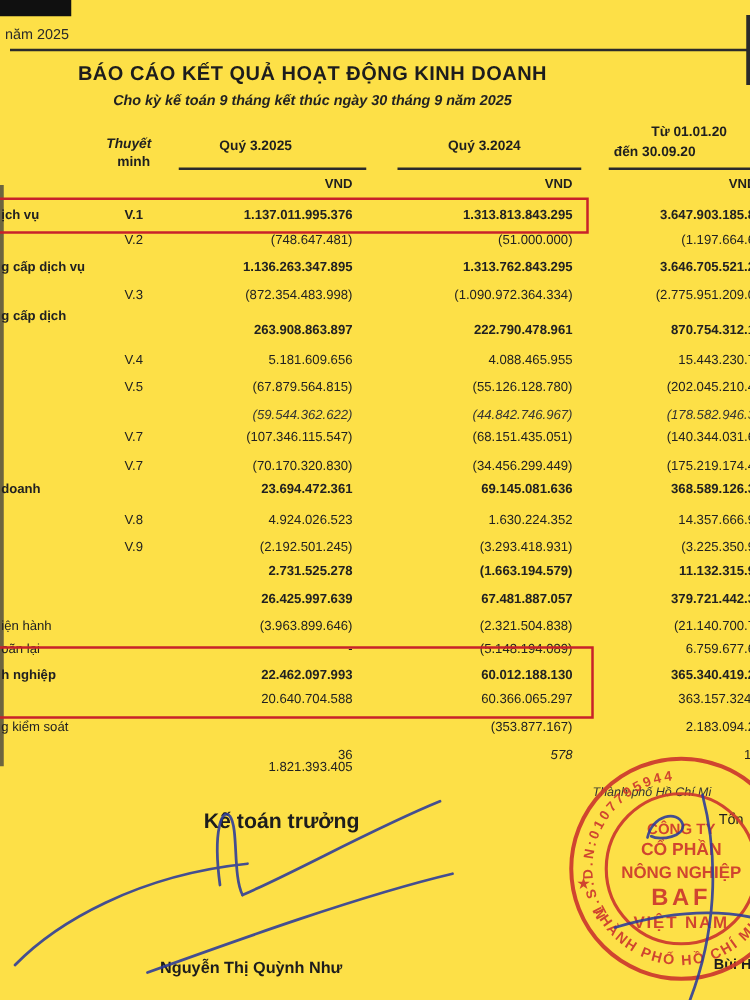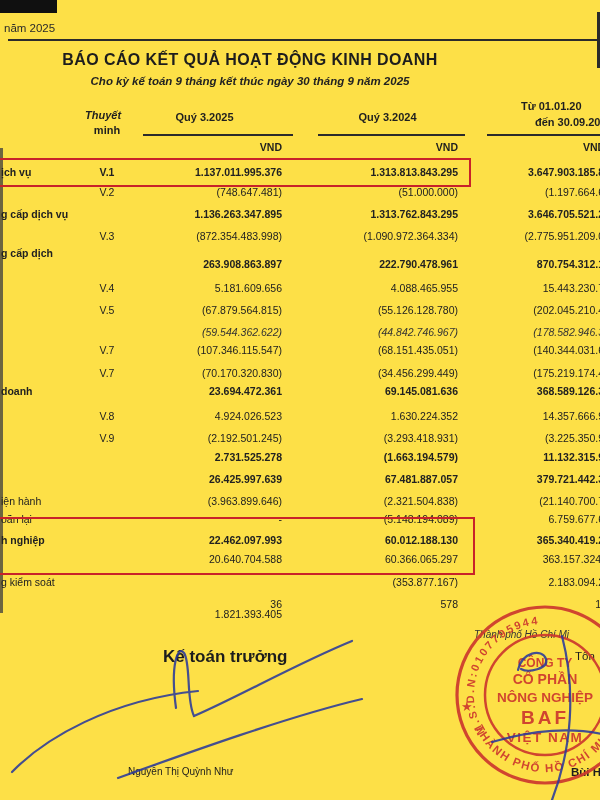--- a/index.html
+++ b/index.html
@@ -16,21 +16,21 @@
   #left-mark{left:0;top:148px;width:2.5px;height:465px;background:#3c3c3c;opacity:.75;}
   
   #title{left:0;top:51px;width:500px;text-align:center;font-size:16px;font-weight:700;letter-spacing:.4px;color:#1d1d1d;}
   #subtitle{left:0;top:75px;width:500px;text-align:center;font-size:11.5px;font-weight:700;font-style:italic;color:#222;}
   .colhead{font-size:11px;font-weight:700;color:#1f1f1f;}
   #h-note1{left:85px;top:109px;width:44px;text-align:left;font-style:italic;}
   #h-note2{left:85px;top:124px;width:44px;text-align:center;}
   #h-c1{left:116px;top:111px;width:177px;text-align:center;}
   #h-c2{left:310px;top:111px;width:155px;text-align:center;}
   #h-c3a{left:521px;top:100px;}
-  #h-c3b{left:491px;top:116px;margin-left:44px;}
+  #h-c3b{left:491px;top:116px;}
   .hr{position:absolute;top:134px;height:1.5px;background:#2b2b2b;}
   #hr1{left:143px;width:150px;}
   #hr2{left:318px;width:147px;}
   #hr3{left:487px;width:113px;}
   .vnd{font-size:10.5px;font-weight:700;top:141px;color:#1f1f1f;}
   #vnd1{left:116px;width:166px;text-align:right;}
   #vnd2{left:310px;width:148px;text-align:right;}
   #vnd3{left:583px;}
   
   .cell{position:absolute;height:13px;line-height:13px;font-size:10.5px;white-space:nowrap;color:#212121;}
@@ -40,21 +40,21 @@
   .c-v2{left:310px;width:148px;text-align:right;}
   .c-v3{left:470px;width:134px;text-align:right;}
   .bold{font-weight:700;}
   .italic{font-style:italic;color:#333;}
   
   .hl{position:absolute;border:2.5px solid #c8222a;background:transparent;}
   #hl1{left:-6px;top:158px;width:473px;height:25px;}
   #hl2{left:-6px;top:517px;width:477px;height:54px;}
   
   #acct-title{left:163px;top:647px;font-size:17px;font-weight:600;color:#1d1d1d;}
-  #acct-name{left:128px;top:766px;font-size:10px;font-weight:400;color:#1d1d1d;}
+  #acct-name{left:128px;top:766px;font-size:13px;font-weight:700;color:#1d1d1d;}
   #loc-line{left:474px;top:629px;font-size:10px;font-style:italic;color:#333;}
   #dir-title{left:575px;top:650px;font-size:11.5px;color:#1d1d1d;}
   #dir-name{left:571px;top:766px;font-size:11.5px;font-weight:700;color:#1d1d1d;}
   svg{position:absolute;}
   #stamp-svg{left:445px;top:595px;opacity:.93;}
   #ink-svg{left:0;top:0;}
 </style>
 </head>
 <body>
 
@@ -154,21 +154,21 @@
       <div class="cell c-v2 bold" style="top: 534px;">60.012.188.130</div>
       <div class="cell c-v3 bold" style="top: 534px;">365.340.419.2</div>
       <div class="cell c-v1" style="top: 553px;">20.640.704.588</div>
       <div class="cell c-v2" style="top: 553px;">60.366.065.297</div>
       <div class="cell c-v3" style="top: 553px;">363.157.324.</div>
       <div class="cell c-label" style="top: 576px;">g kiểm soát</div>
       <div class="cell c-v1" style="top: 608px;">1.821.393.405</div>
       <div class="cell c-v2" style="top: 576px;">(353.877.167)</div>
       <div class="cell c-v3" style="top: 576px;">2.183.094.2</div>
       <div class="cell c-v1" style="top: 598px;">36</div>
-      <div class="cell c-v2" style="top: 598px;">578</div>
+      <div class="cell c-v2" style="top: 598px; font-style: italic;">578</div>
       <div class="cell c-v3" style="top: 598px;">1.</div>
     </div>
 
   <div class="hl" id="hl1" style="border-color: rgb(200, 34, 42);"></div>
   <div class="hl" id="hl2" style="border-color: rgb(200, 34, 42);"></div>
 
   <div class="abs" id="acct-title">Kế toán trưởng</div>
   <div class="abs" id="acct-name">Nguyễn Thị Quỳnh Như</div>
   <div class="abs" id="loc-line">Thành phố Hồ Chí Mi</div>
   <div class="abs" id="dir-title">Tổn</div>

